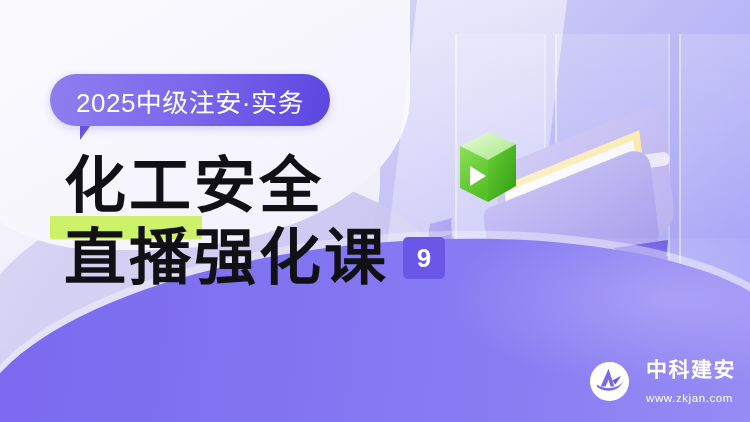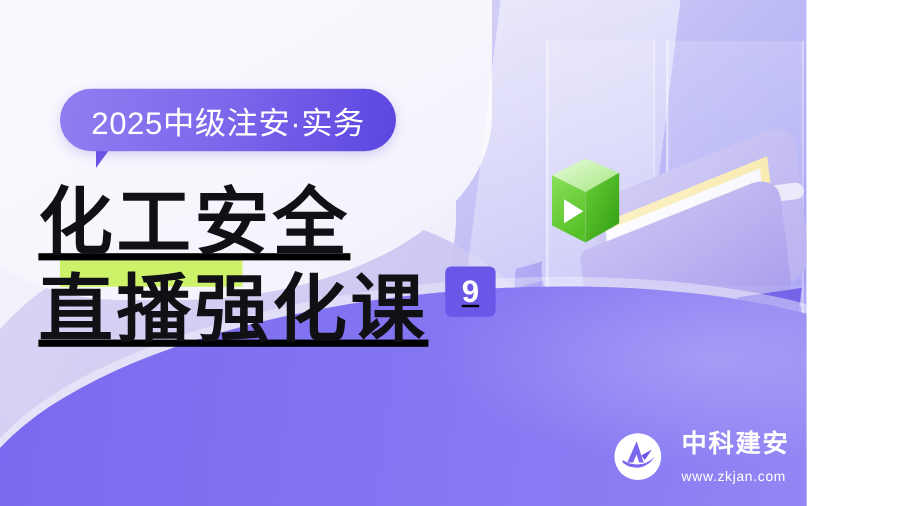--- a/index.html
+++ b/index.html
@@ -3,21 +3,21 @@
 <meta charset="utf-8">
 <title>化工安全直播强化课</title>
 <style>
   html, body {
     margin: 0;
     padding: 0;
     background: #ffffff;
   }
   .banner {
     position: relative;
-    width: 672px;
+    width: 750px;
     height: 422px;
     overflow: hidden;
     font-family: "Liberation Sans", "DejaVu Sans", sans-serif;
     background: linear-gradient(135deg, #eceaf9 0%, #dedbf7 22%, #c9c6f6 48%, #b4b2f6 70%, #9e99f6 88%, #7c6bf0 100%);
   }
 
   
   .bg-soft-left {
     position: absolute;
     left: -140px;
@@ -146,24 +146,23 @@
     width: 0;
     height: 0;
     border-left: 13px solid #6c56e6;
     border-right: 13px solid transparent;
     border-bottom: 18px solid transparent;
     z-index: 4;
   }
 
   .title-wrap {
     position: absolute;
-    left: 32px;
+    left: 64px;
     top: 150px;
     z-index: 6;
-    text-decoration: underline;
   }
   .highlight {
     position: absolute;
     left: 50px;
     top: 216px;
     width: 152px;
     height: 23px;
     background: #cdf26a;
     z-index: 5;
   }
@@ -173,21 +172,21 @@
     font-size: 62px;
     line-height: 72px;
     color: #111014;
     letter-spacing: 3px;
     white-space: nowrap;
     position: relative;
     z-index: 6;
   }
   .line2row {
     display: flex;
-    align-items: flex-start;
+    align-items: center;
     gap: 14px;
   }
   .num-badge {
     width: 42px;
     height: 42px;
     border-radius: 5px;
     background: #6a57e8;
     color: #ffffff;
     display: flex;
     align-items: center;
@@ -198,21 +197,21 @@
     letter-spacing: 0;
     flex: none;
   }
 
   
   .logo {
     position: absolute;
     right: 14px;
     bottom: 18px;
     display: flex;
-    align-items: flex-start;
+    align-items: center;
     gap: 16px;
     z-index: 8;
   }
   .logo-mark {
     width: 41px;
     height: 41px;
     flex: none;
   }
   .logo-text { display: flex; flex-direction: column; line-height: 1; }
   .logo-name {

